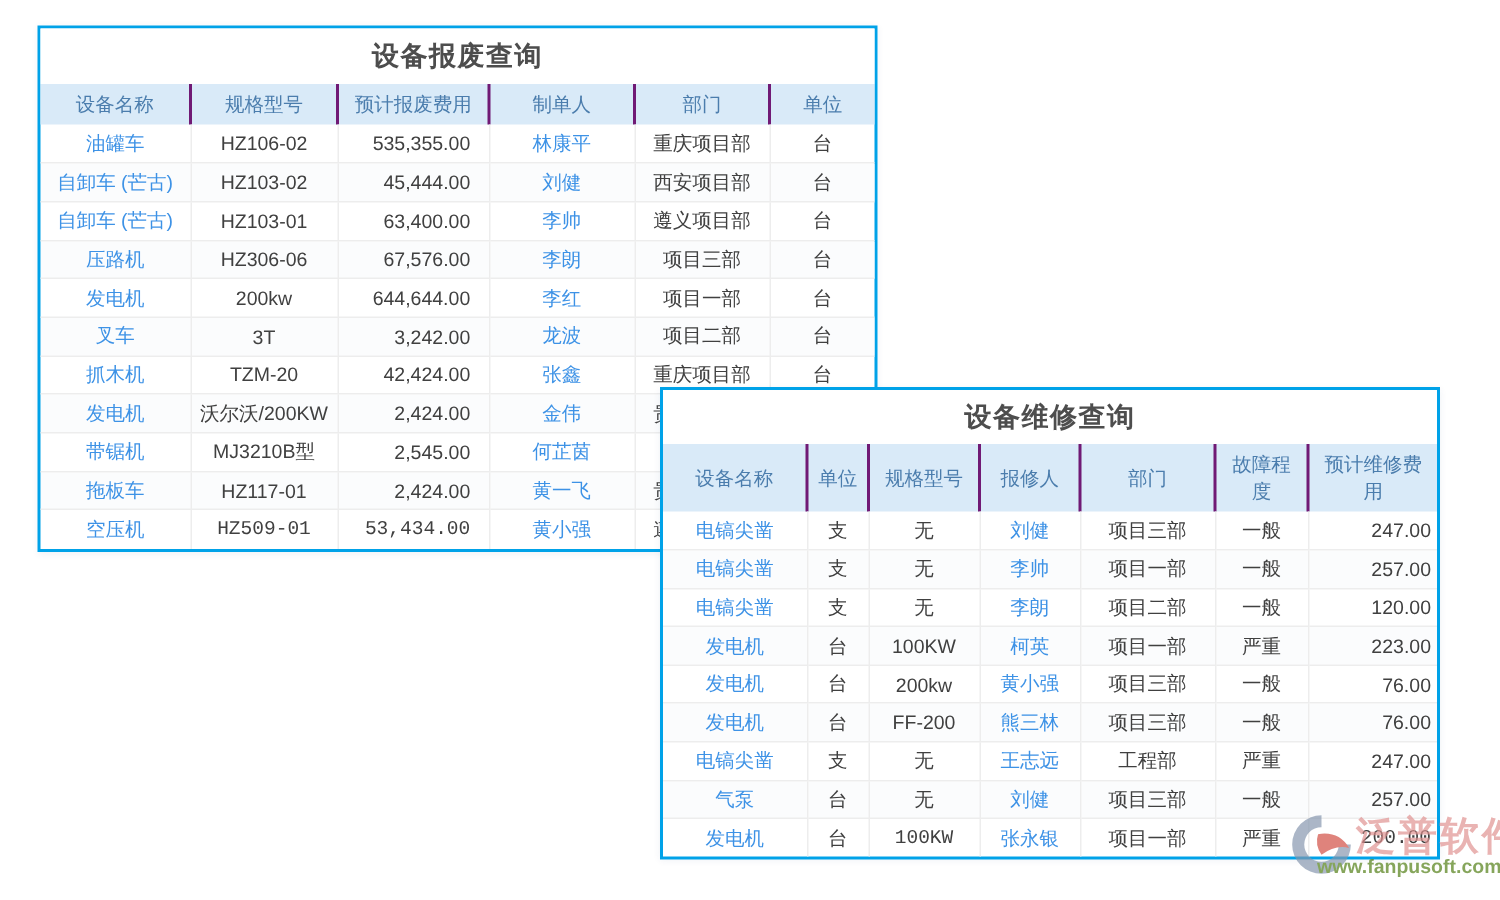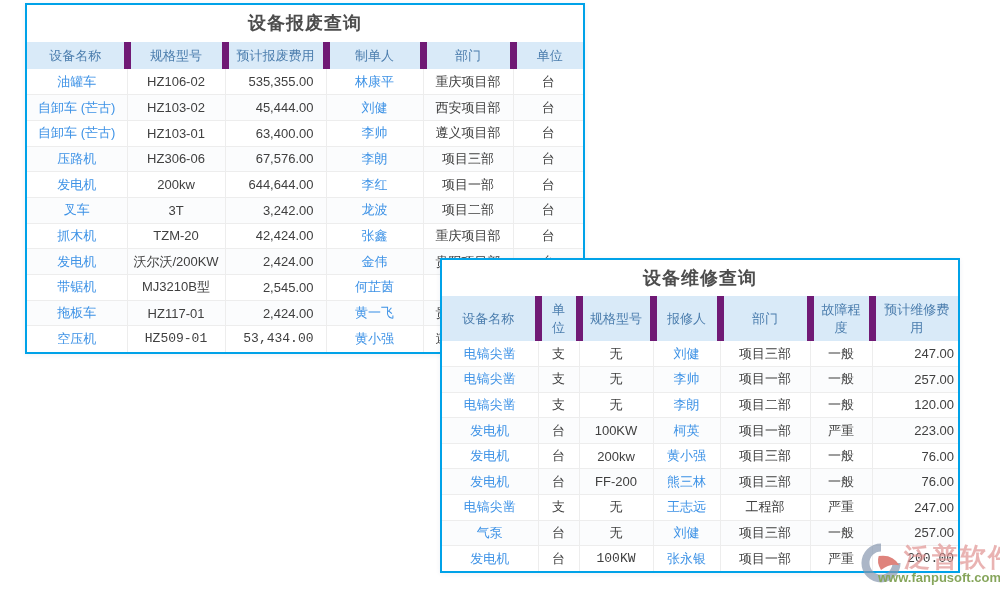--- a/index.html
+++ b/index.html
@@ -1,31 +1,31 @@
 <!DOCTYPE html>
 <html style="--border-blue: #00a2e8; --header-bg: #d9eaf8; --header-fg: #4b7dad; --link-blue: #3d92e6; --wm-pink: #e0908f;"><head>
 <meta charset="utf-8">
 <style>
   html,body{margin:0;padding:0;background:#ffffff;}
   #canvas{position:relative;width:1000px;height:600px;overflow:hidden;background:#fff;
           font-family:"Liberation Sans","DejaVu Sans",sans-serif;}
 
   .card{position:absolute;background:#fff;border:2px solid var(--border-blue,#00a2e8);
         box-shadow:0 1px 5px rgba(0,60,120,0.07);}
-  .card.scrap{left:25px;top:3px;width:556px;z-index:1;}
+  .card.scrap{left:25px;top:17px;width:556px;z-index:1;}
   .card.repair{left:440px;top:258px;width:516px;z-index:2;}
 
   .card-title{height:37px;line-height:37px;text-align:center;font-size:18px;font-weight:bold;
               color:#4d4d4d;background:#fff;letter-spacing:1px;}
   .card.repair .card-title{height:36px;line-height:36px;}
 
   table{border-collapse:collapse;table-layout:fixed;width:100%;}
   thead th{background:var(--header-bg,#d9eaf8);color:var(--header-fg,#4b7dad);
            font-size:13px;font-weight:normal;text-align:center;vertical-align:middle;
-           border-right:7px solid #701a75;line-height:1.35;}
+           border-right:2px solid #701a75;line-height:1.35;}
   thead th:last-child{border-right:none;}
   .card.scrap thead th{height:27px;padding:0 4px;}
   .card.repair thead th{height:45px;padding:0 6px;}
 
   tbody td{font-size:13px;color:#404040;text-align:center;vertical-align:middle;
            border-right:1px solid #ededed;border-bottom:1px solid #ededed;
            padding:0 4px;overflow:hidden;white-space:nowrap;}
   tbody td:last-child{border-right:none;}
   tbody tr:last-child td{border-bottom:none;font-family:Liberation Mono, monospace;}
   .card.scrap tbody tr{height:25.7px;padding-left:48px;}

